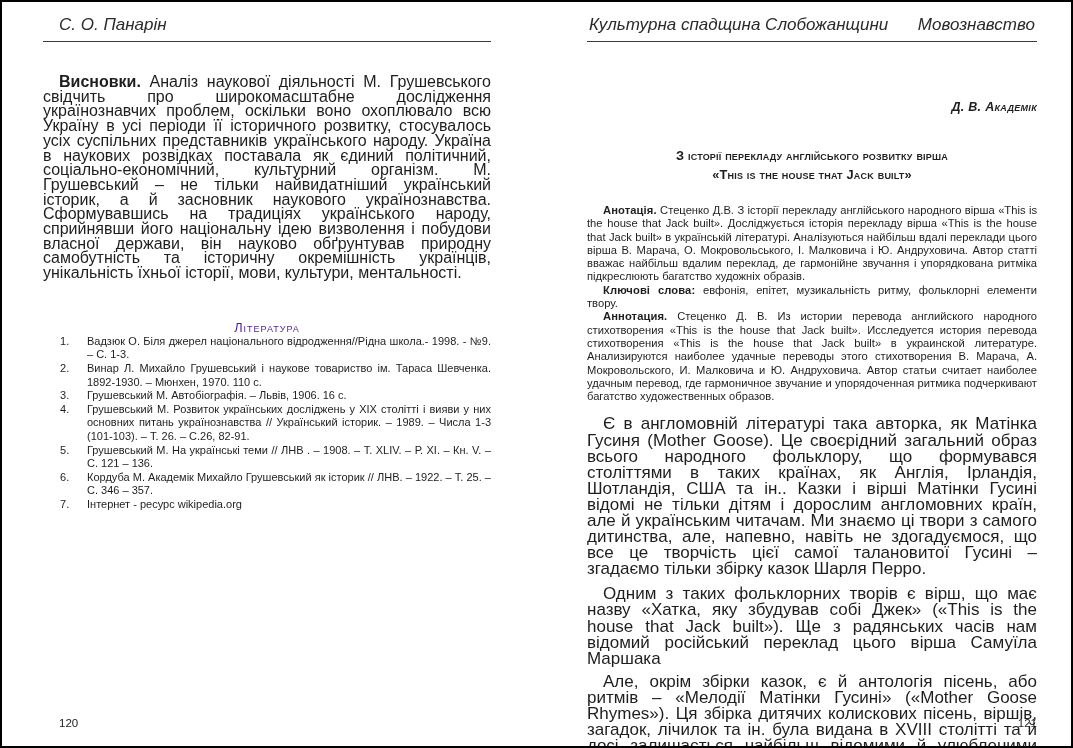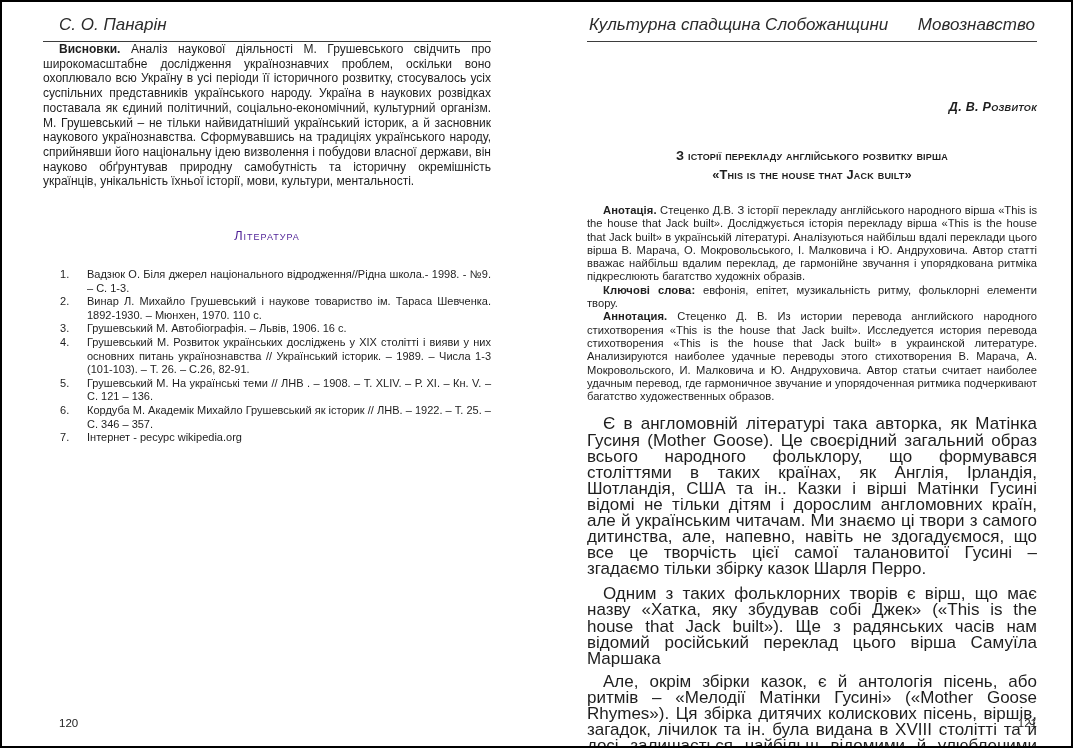--- a/index.html
+++ b/index.html
@@ -19,31 +19,30 @@
   .running-header {
     display:flex; justify-content:space-between;
     font-style:italic; font-size:17px; color:#2b2b2b;
     padding:3px 2px 6px 2px;
     border-bottom:1px solid #3d3d3d;
   }
   #page-left .running-header { padding-left:16px; }
 
   
   .conclusions {
-    margin-top:0;
-    font-size:12px; line-height:14.7px;
+    margin-top:33px;
+    font-size:16px; line-height:14.7px;
     text-align:justify; text-indent:16px;
   }
   .lit-heading {
     margin-top:39px; text-align:center;
     font-variant:small-caps; font-size:12.8px; letter-spacing:1px;
     color:#4c1d95;
   }
   .lit-list {
-    margin-top:25px;
     font-size:11px; line-height:13.6px;
     list-style:none; counter-reset:litnum;
   }
   .lit-list li {
     counter-increment:litnum;
     position:relative; padding-left:44px;
     text-align:justify;
   }
   .lit-list li::before {
     content:counter(litnum) ".";
@@ -102,21 +101,21 @@
     <li>Інтернет - ресурс wikipedia.org</li>
   </ol>
 </div>
 
 <div class="page" id="page-right">
   <div class="running-header">
     <span>Культурна спадщина Слобожанщини</span>
     <span>Мовознавство</span>
   </div>
 
-  <div class="author">Д. В. Розвиток</div>
+  <div class="author">Д. В. Академік</div>
 
   <div class="article-title">
     <div>З історії перекладу англійського розвитку вірша</div>
     <div>«This is the house that Jack built»</div>
   </div>
 
   <p class="annot first"><b>Анотація.</b><span> Стеценко Д.В. З історії перекладу англійського народного вірша «This is the house that Jack built». Досліджується історія перекладу вірша «This is the house that Jack built» в українській літературі. Аналізуються найбільш вдалі переклади цього вірша В. Марача, О. Мокровольського, І. Малковича і Ю. Андруховича. Автор статті вважає найбільш вдалим переклад, де гармонійне звучання і упорядкована ритміка підкреслюють багатство художніх образів.</span></p>
 
   <p class="annot"><b>Ключові слова:</b><span> евфонія, епітет, музикальність ритму, фольклорні елементи твору.</span></p>
 

